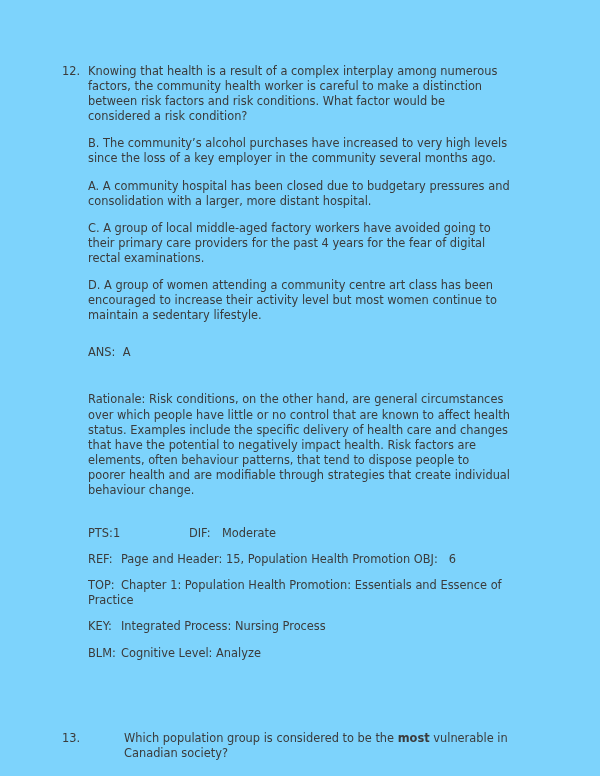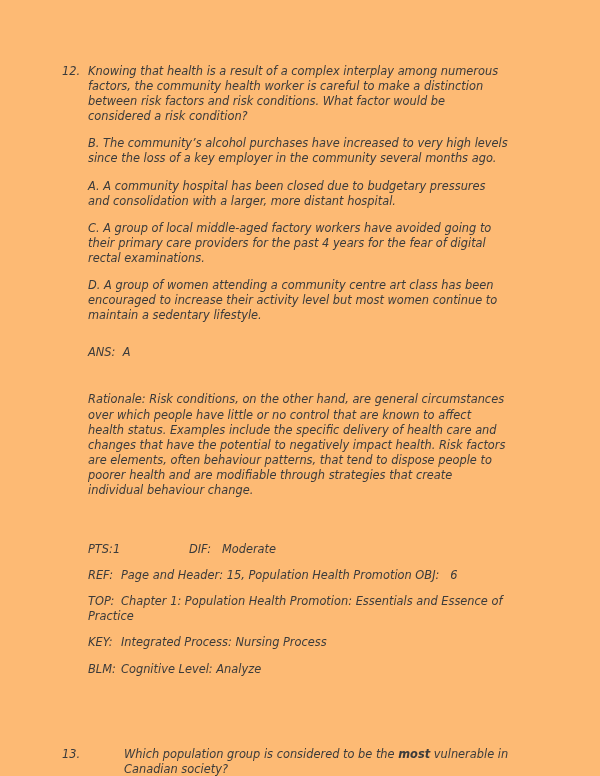--- a/index.html
+++ b/index.html
@@ -11,23 +11,22 @@
     width: 600px;
     height: 776px;
     font-family: "DejaVu Sans", sans-serif;
     color: #3b3b3b;
     -webkit-font-smoothing: antialiased;
   }
   .page {
     position: relative;
     width: 600px;
     height: 776px;
-    background: #fdba74;
+    background: #7dd3fc;
     overflow: hidden;
-    font-style: italic;
   }
   .content {
     position: absolute;
     left: 62px;
     top: 64px;
     width: 460px;
   }
 
   
   .question {
@@ -56,21 +55,21 @@
   .choice {
     margin-top: 12px;
   }
   .ans {
     margin-top: 22px;
   }
   .rationale {
     margin-top: 32px;
   }
   .meta-block {
-    margin-top: 44px;
+    margin-top: 28px;
   }
   .meta-row {
     margin-top: 11px;
   }
   .meta-row:first-child {
     margin-top: 0;
   }
   .pts-label { width: 33px; }
   .pts-value { display: inline-block; width: 76px; }
   .dif-label { display: inline-block; width: 33px; }

